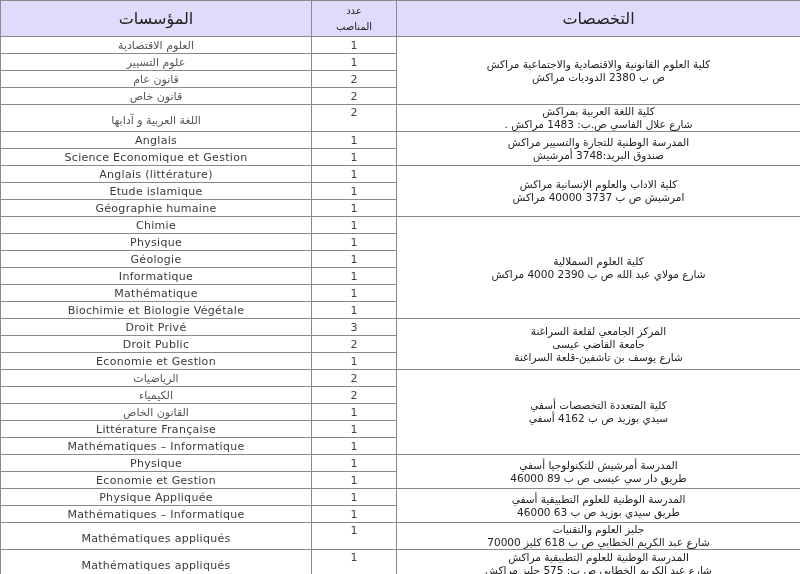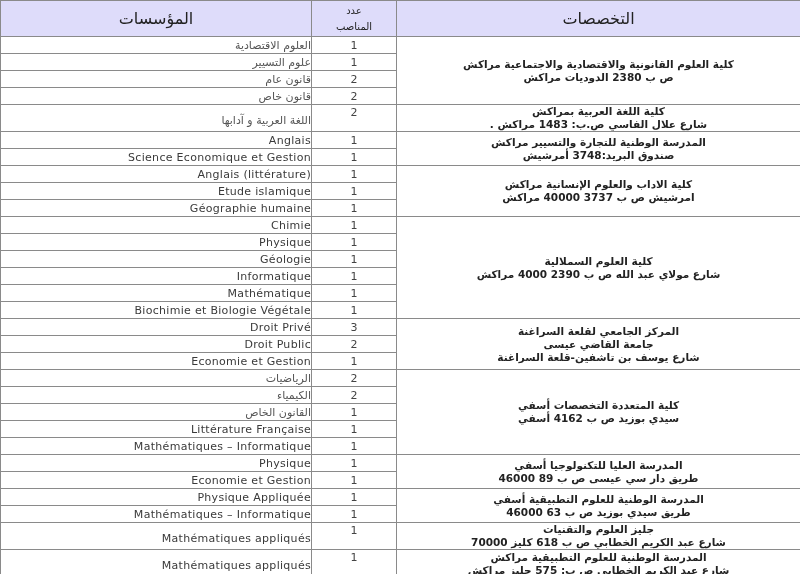--- a/index.html
+++ b/index.html
@@ -3,26 +3,26 @@
 <meta charset="utf-8">
 <style>
   html, body { margin: 0; padding: 0; background: #ffffff; }
   body { width: 800px; height: 574px; overflow: hidden; position: relative; font-family: "DejaVu Sans", sans-serif; }
   table { border-collapse: collapse; position: absolute; left: 0; top: 0; width: 800px; table-layout: fixed; }
   td, th { border: 1px solid #8a8a8a; padding: 0; text-align: center; vertical-align: middle; color: #333; overflow: hidden; }
   th { background: #dedcfa; font-weight: normal; color: #222; }
   th.h-inst { font-size: 16px; height: 35px; }
   th.h-count { font-size: 10px; line-height: 16px; }
   th.h-spec { font-size: 16px; }
-  td.inst { font-size: 11px; letter-spacing: 0.3px; color: #3a3a3a; text-align: right; }
+  td.inst { font-size: 11px; letter-spacing: 0.3px; color: #3a3a3a; }
   td.inst.ar { font-size: 11px; color: #555; }
   td.inst.top { vertical-align: top; padding-top: 9px; }
   td.count { font-size: 11px; color: #444; }
   td.count.top { vertical-align: top; padding-top: 1px; }
-  td.spec { font-size: 10.5px; font-weight: bold; color: #222; line-height: 13px; direction: rtl; }
+  td.spec { font-size: 10.5px; font-weight: normal; color: #222; line-height: 13px; direction: rtl; }
   td.spec div { white-space: nowrap; }
   tr.r17 { height: 17px; }
 </style>
 </head>
 <body>
 
 <table>
   <colgroup>
     <col style="width:311px">
     <col style="width:85px">
@@ -169,21 +169,21 @@
     </tr>
     <tr class="r17">
       <td class="inst">Mathématiques – Informatique</td>
       <td class="count">1</td>
     </tr>
 
     <tr class="r17">
       <td class="inst">Physique</td>
       <td class="count">1</td>
       <td class="spec" rowspan="2">
-          <div>المدرسة العليا للتكنولوجيا أسفي</div>
+          <div>المدرسة أمرشيش للتكنولوجيا أسفي</div>
           <div>طريق دار سي عيسى ص ب 89 46000</div>
         </td>
     </tr>
     <tr class="r17">
       <td class="inst">Economie et Gestion</td>
       <td class="count">1</td>
     </tr>
 
     <tr class="r17">
       <td class="inst">Physique Appliquée</td>

